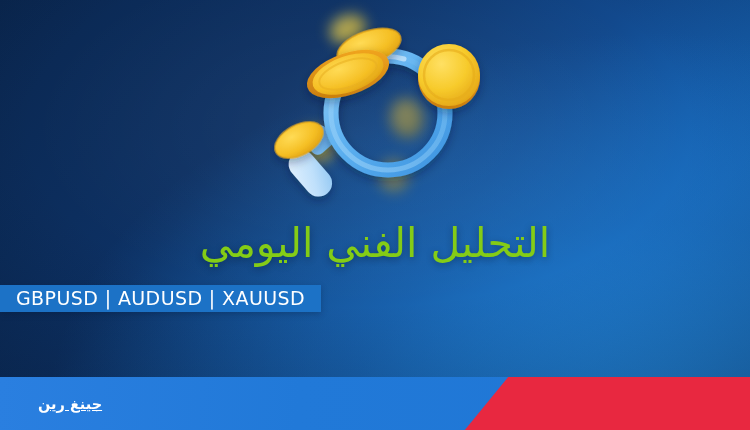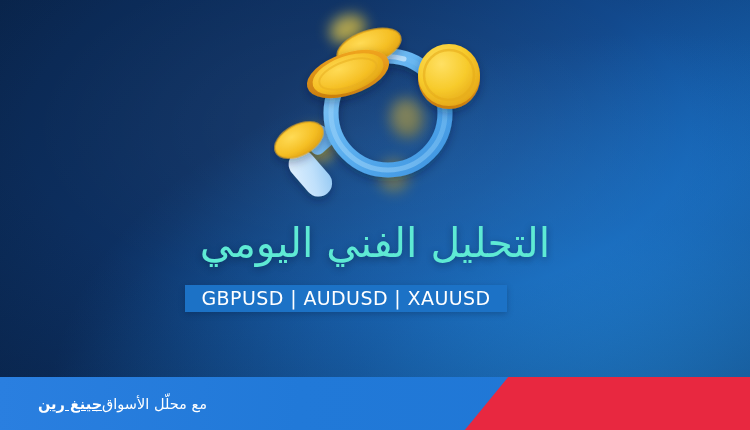--- a/index.html
+++ b/index.html
@@ -78,36 +78,35 @@
   }
 
   
   .headline {
     position: absolute;
     left: 0;
     top: 218px;
     width: 750px;
     text-align: center;
     direction: rtl;
-    color: #5eead4;
+    color: #84cc16;
     font-size: 41px;
     line-height: 50px;
     font-weight: 400;
     letter-spacing: 0.2px;
     text-shadow: 0 2px 7px rgba(3,18,40,0.38);
     white-space: nowrap;
   }
 
   
   .badge-row {
     position: absolute;
     left: 0;
     top: 285px;
     width: 692px;
-    text-align: center;
   }
   .pairs-badge {
     display: inline-block;
     background: #1c72c6;
     color: #ffffff;
     font-size: 19px;
     line-height: 27px;
     height: 27px;
     padding: 0 16px;
     font-weight: 400;
@@ -140,21 +139,21 @@
     height: 53px;
     display: flex;
     align-items: center;
     direction: rtl;
     color: #ffffff;
     font-size: 14.5px;
     white-space: nowrap;
   }
   .bar-left-text .analyst-name {
     font-weight: 700;
-    margin-right: 0;
+    margin-right: 6px;
     text-decoration: underline;
   }
   .bar-right-text {
     position: absolute;
     right: 50px;
     top: 0;
     height: 53px;
     display: flex;
     align-items: center;
     direction: rtl;
@@ -253,19 +252,18 @@
   <div class="headline">التحليل الفني اليومي</div>
 
   <div class="badge-row">
     <span class="pairs-badge">GBPUSD | AUDUSD | XAUUSD</span>
   </div>
 
   <div class="bottom-bar">
     <div class="bar-red"></div>
 
     <div class="bar-left-text">
-      <span>مع محلّل الأسواق</span>
       <span class="analyst-name">جينغ رين</span>
     </div>
 
   </div>
 
 </div>
 
 </body></html>

